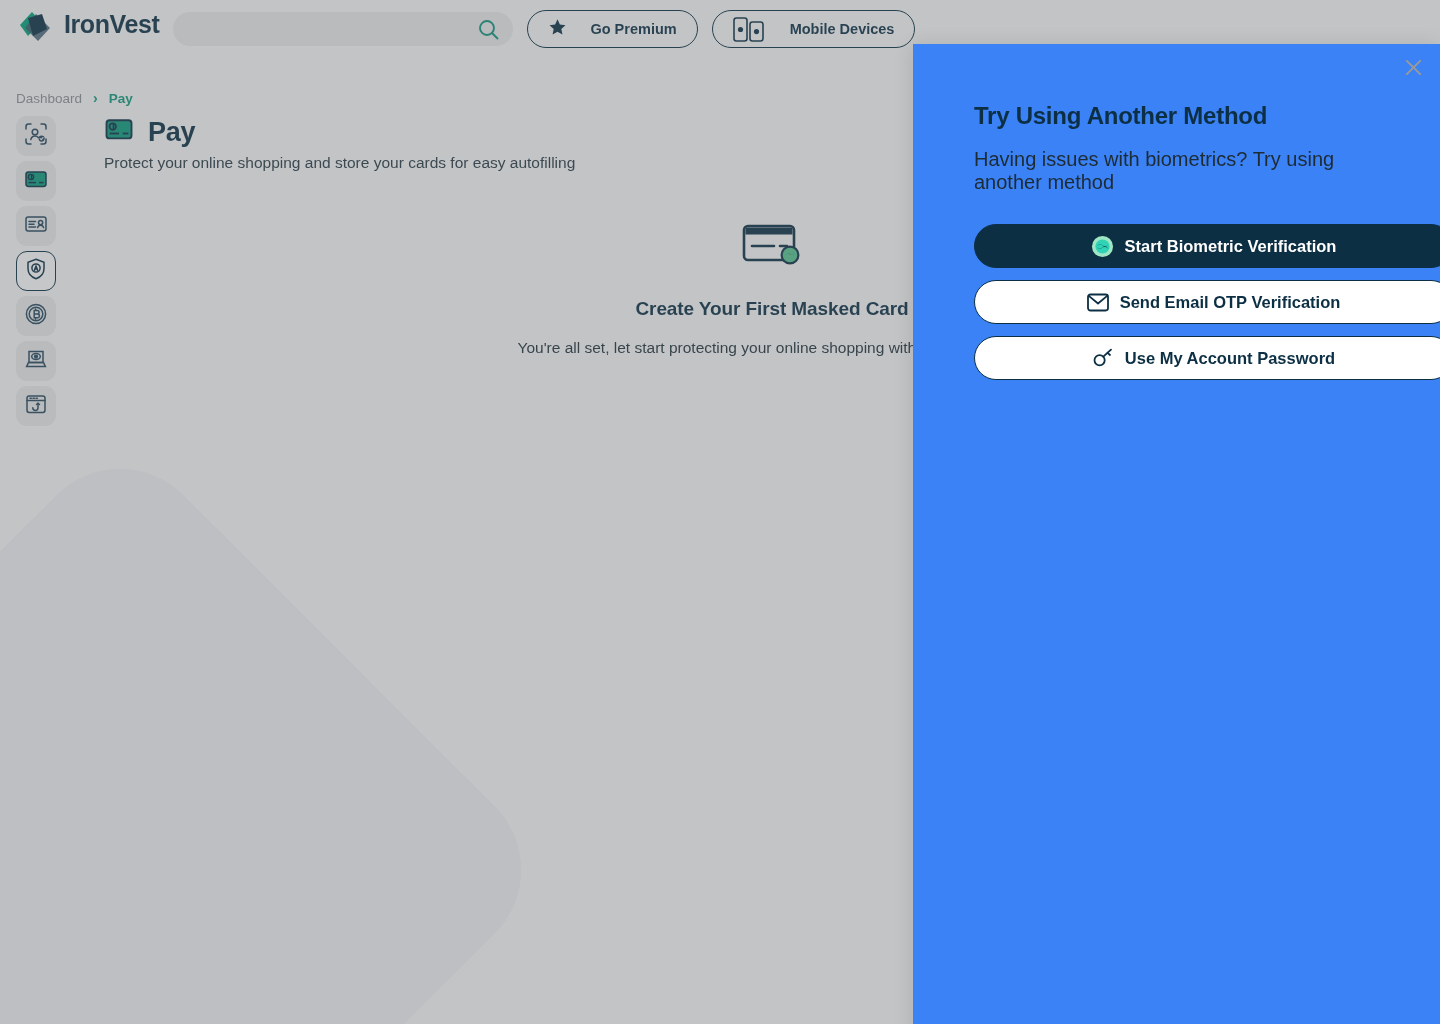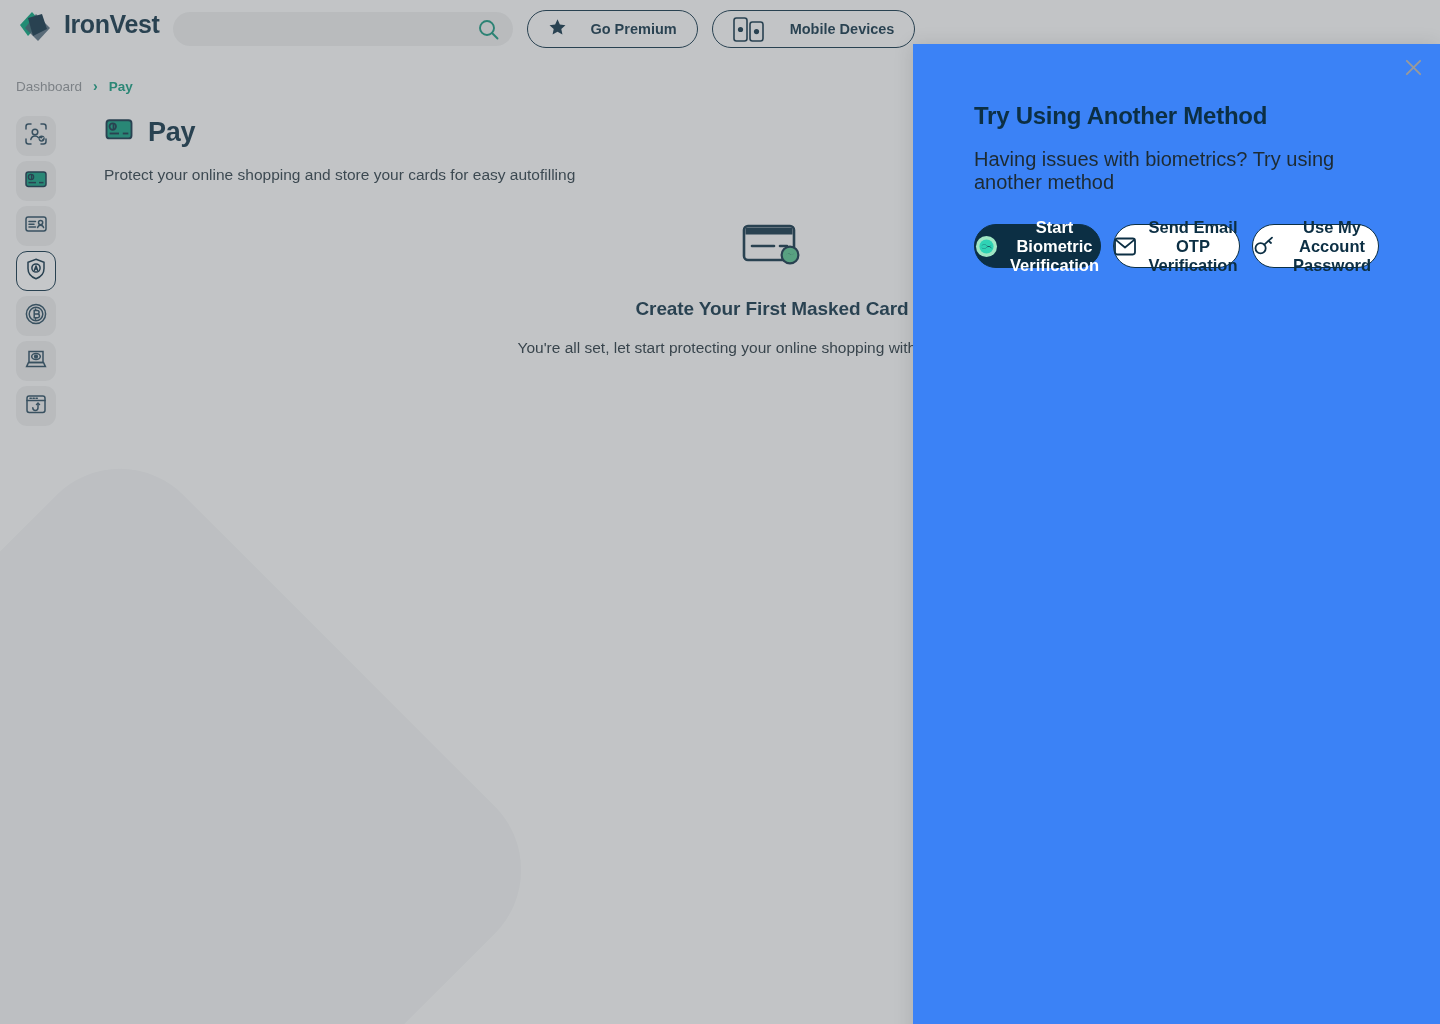--- a/index.html
+++ b/index.html
@@ -61,21 +61,21 @@
     border: 1.6px solid #0c2f44; border-radius: 20px;
     background: transparent;
     font-size: 14.5px; font-weight: 700; color: #0c2f44;
     white-space: nowrap; cursor: pointer;
     font-family: inherit;
   }
   .pill .devs { display: flex; align-items: flex-end; gap: 2px; }
 
   
   .crumb {
-    position: absolute; left: 16px; top: 78px;
+    position: absolute; left: 16px; top: 90px;
     display: flex; align-items: center; gap: 11px;
     font-size: 13.5px; z-index: 2;
   }
   .crumb .c-root { color: #8d9296; }
   .crumb .c-cur { color: #119b7e; font-weight: 700; }
   .crumb .c-sep { color: #119b7e; font-weight: 800; font-size: 14px; }
 
   
   .sidebar {
     position: absolute; left: 16px; top: 116px;
@@ -93,21 +93,21 @@
     border: 1.6px solid #0c2f44;
   }
 
   
   .page-head { position: absolute; left: 104px; top: 114px; z-index: 2; }
   .page-title {
     display: flex; align-items: center; gap: 14px;
     font-size: 27px; font-weight: 700; color: #0c2f44; letter-spacing: -0.3px;
   }
   .page-sub {
-    margin-top: 15px;
+    margin-top: 3px;
     font-size: 15.5px; color: #293a44;
   }
 
   
   .empty {
     position: absolute; left: 104px; right: 0; top: 220px;
     display: flex; flex-direction: column; align-items: center;
     z-index: 2;
   }
   .empty .art { margin-bottom: 26px; }
@@ -151,21 +151,21 @@
     display: flex; align-items: center; justify-content: center;
   }
   .panel-inner { padding: 58px 61px 0 61px; }
   .panel-title {
     font-size: 24px; font-weight: 700; color: #0c2f44; letter-spacing: -0.25px;
   }
   .panel-desc {
     margin-top: 18px;
     font-size: 20px; color: #1d2b33;
   }
-  .method-list { margin-top: 30px; display: flex; gap: 12px; }
+  .method-list { margin-top: 30px; display: flex; flex-direction: column; gap: 12px; }
   .method {
     width: 479px; height: 44px;
     border-radius: 24px;
     display: flex; align-items: center; justify-content: center; gap: 11px;
     font-family: inherit; font-size: 16.5px; font-weight: 700;
     cursor: pointer;
   }
   .method.primary {
     background: #0c2f44; border: 1.6px solid #0c2f44; color: #ffffff;
   }

